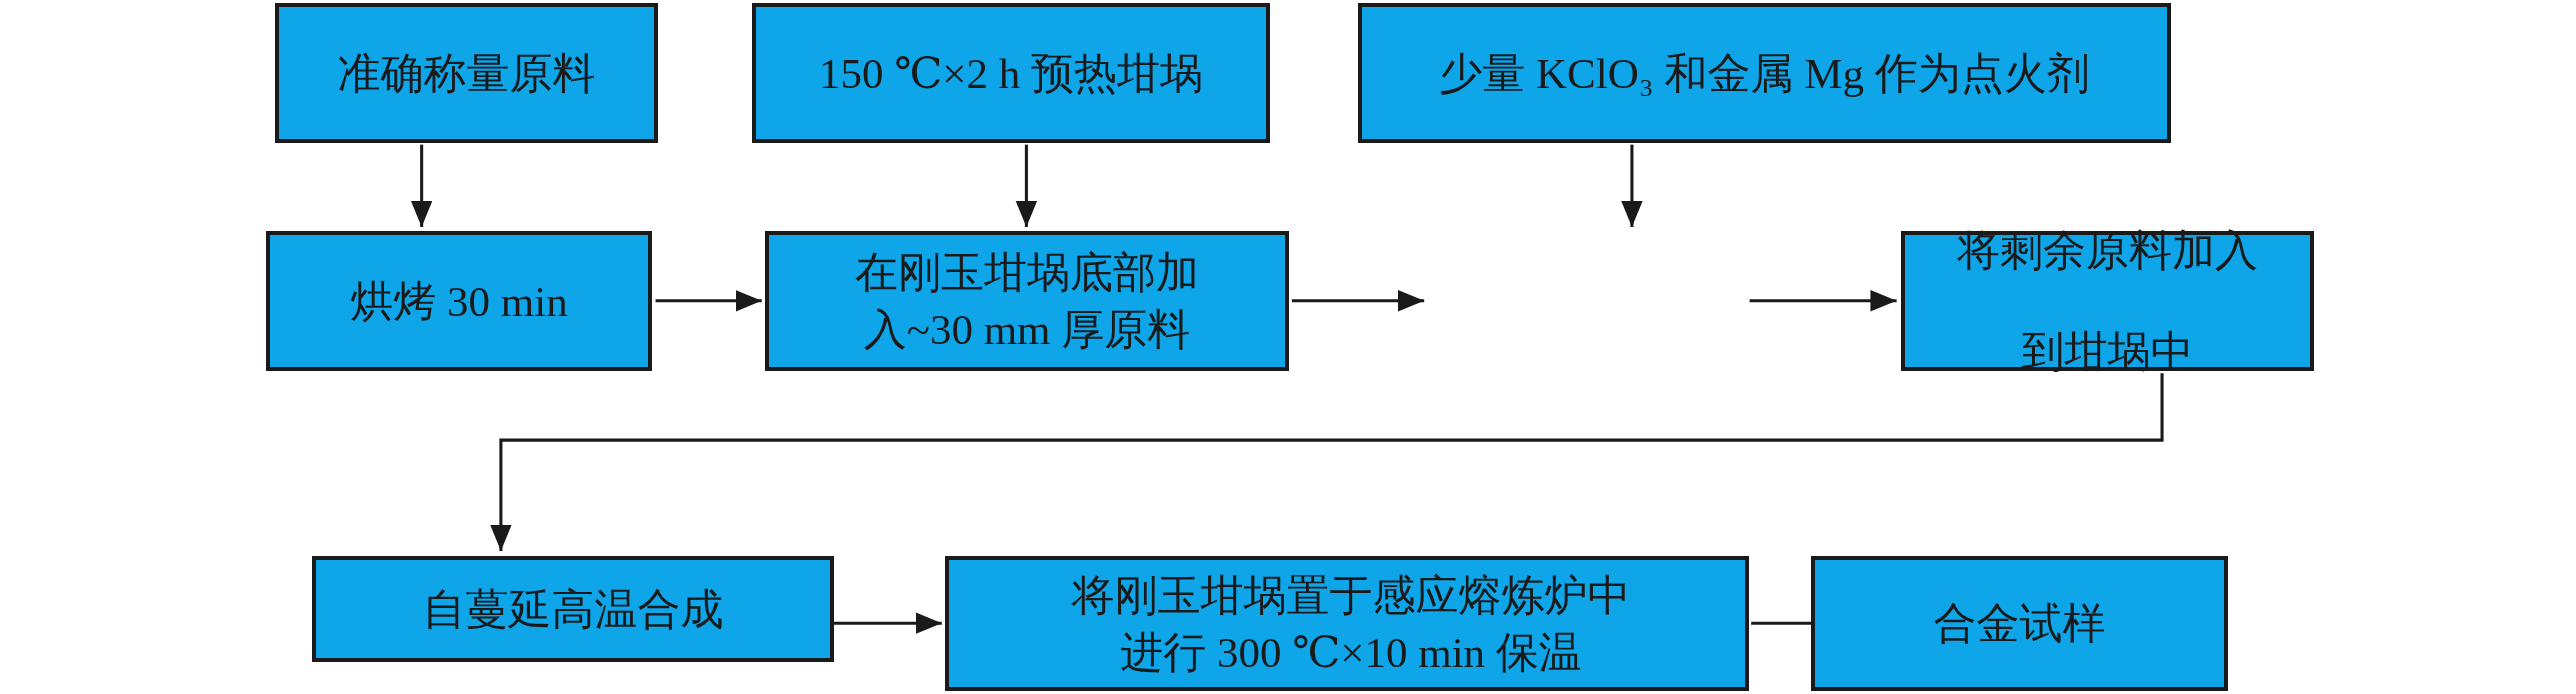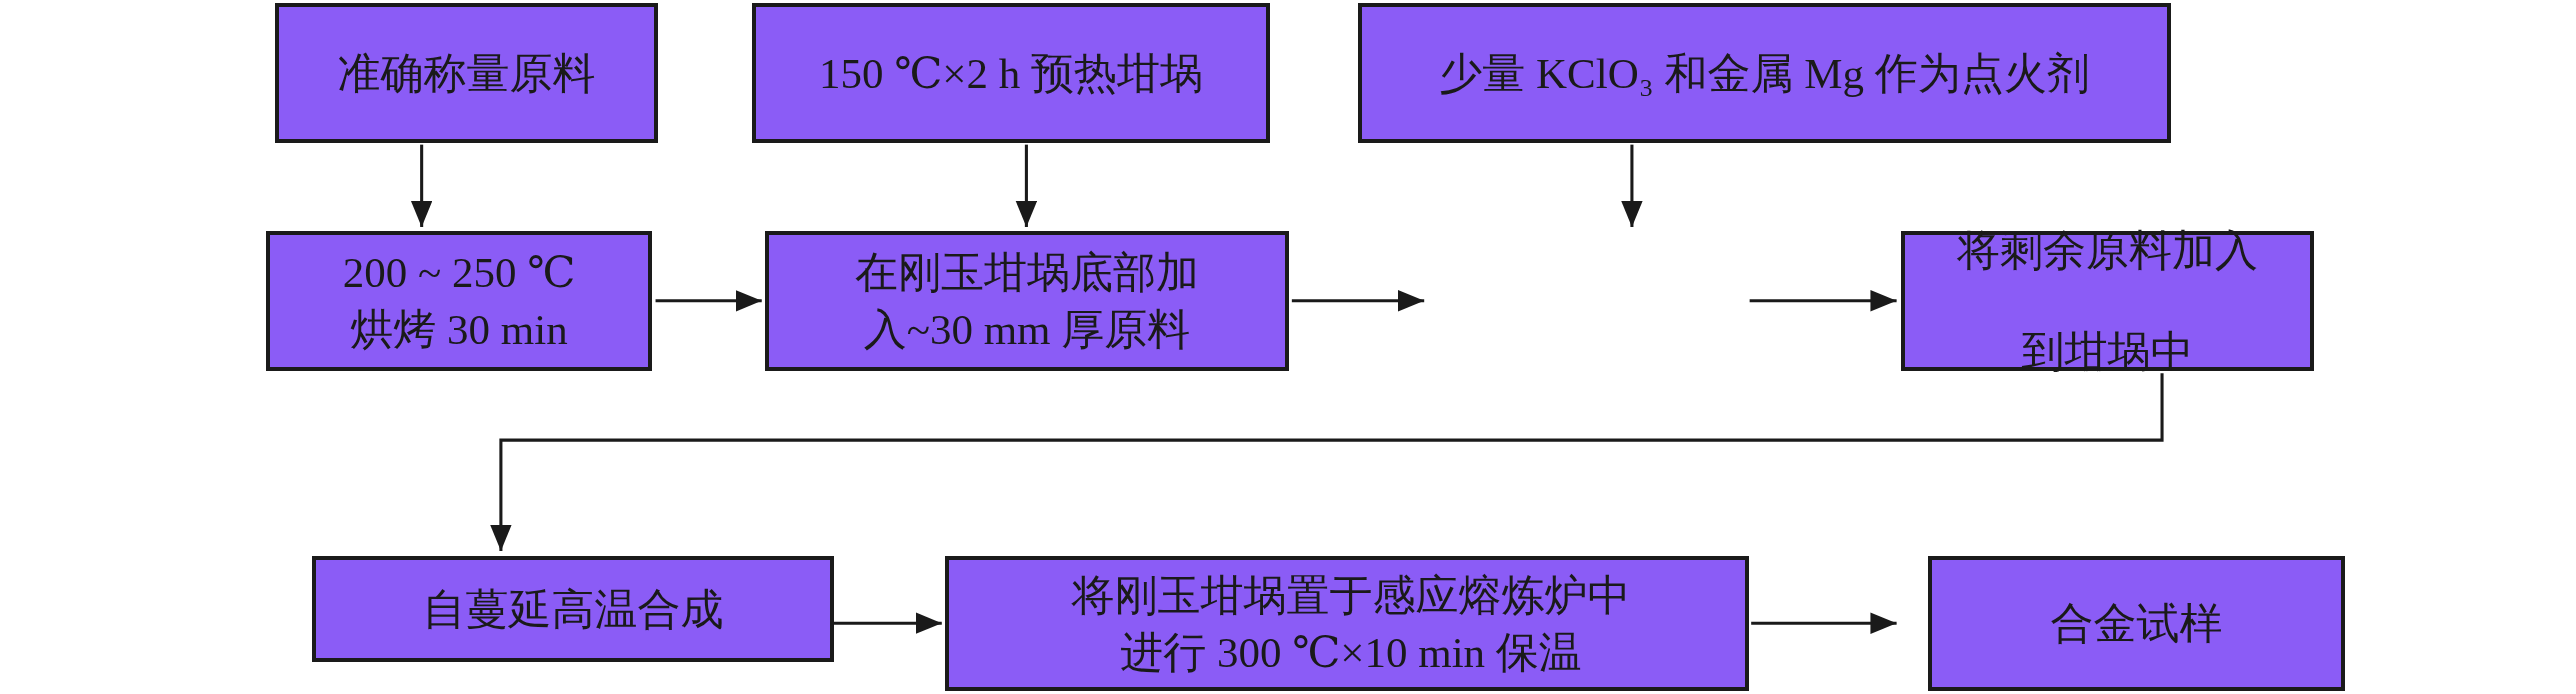--- a/index.html
+++ b/index.html
@@ -13,21 +13,21 @@
     height: 694px;
     background: #ffffff;
     font-family: "Liberation Serif", "DejaVu Serif", serif;
     color: #1a1a1a;
     overflow: hidden;
   }
   .node {
     position: absolute;
     box-sizing: border-box;
     border: 4.6px solid #1a1a1a;
-    background: #8b5cf6;
+    background: #0ea5e9;
     display: flex;
     flex-direction: column;
     align-items: center;
     justify-content: center;
     text-align: center;
     font-size: 43px;
     line-height: 57px;
     white-space: nowrap;
   }
   .node .ln { display: block; }
@@ -72,21 +72,20 @@
 
   <div class="node" style="left:752px; top:3.1px; width:518px; height:140px;">
     <span class="ln">150 ℃×2 h 预热坩埚</span>
   </div>
 
   <div class="node" style="left:1358px; top:3.1px; width:813px; height:140px;">
     <span class="ln">少量 KClO₃ 和金属 Mg 作为点火剂</span>
   </div>
 
   <div class="node" style="left:266px; top:231px; width:386px; height:140px;">
-    <span class="ln">200 ~ 250 ℃</span>
     <span class="ln">烘烤 30 min</span>
   </div>
 
   <div class="node" style="left:765px; top:231px; width:524px; height:140px;">
     <span class="ln">在刚玉坩埚底部加</span>
     <span class="ln">入~30 mm 厚原料</span>
   </div>
 
 
   <div class="node" style="left:1901px; top:231px; width:413px; height:140px;gap:44px;">
@@ -96,18 +95,18 @@
 
   <div class="node" style="left:269px; top:556px; width:522px; height:106px;margin-left:43px;">
     <span class="ln">自蔓延高温合成</span>
   </div>
 
   <div class="node" style="left:945px; top:556px; width:804px; height:135px;padding-left:8px;">
     <span class="ln">将刚玉坩埚置于感应熔炼炉中</span>
     <span class="ln">进行 300 ℃×10 min 保温</span>
   </div>
 
-  <div class="node" style="left:1928px; top:556px; width:417px; height:135px;">
+  <div class="node" style="left:1811px; top:556px; width:417px; height:135px;">
     <span class="ln">合金试样</span>
   </div>
 
 </div>
 
 
 </body></html>

